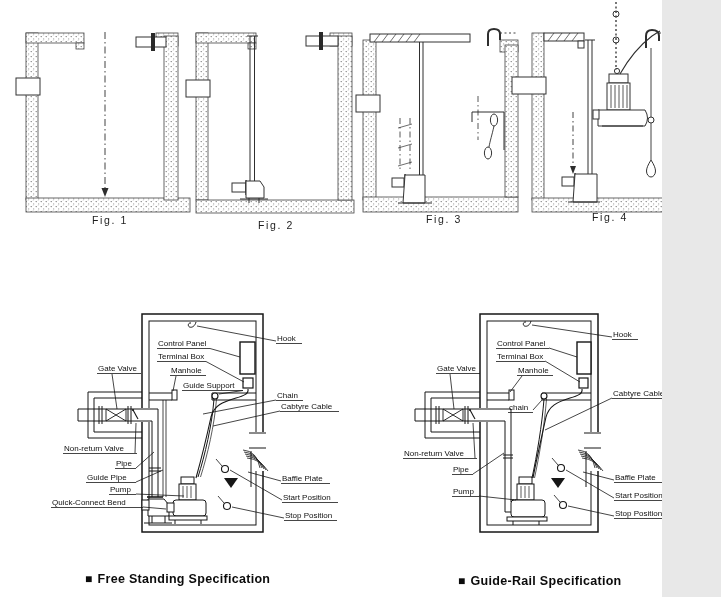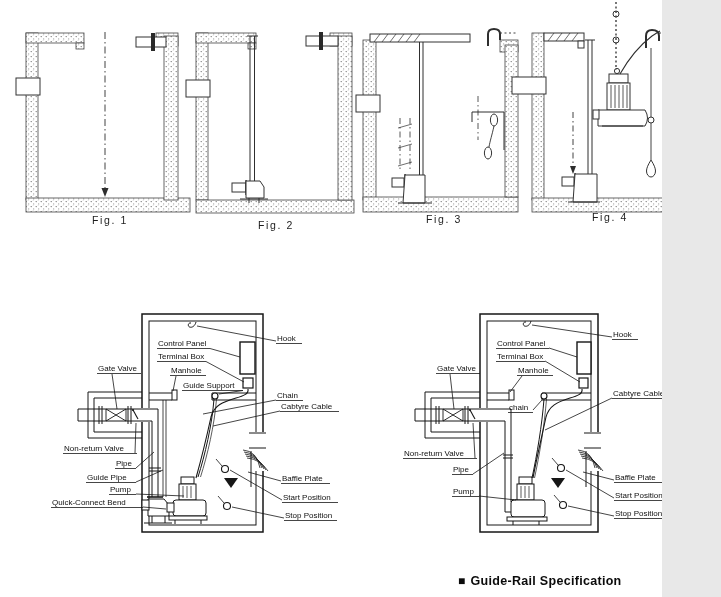--- a/index.html
+++ b/index.html
@@ -471,17 +471,20 @@
         <text class="lbl" x="615" y="498">Start Position</text>
         <path d="M614,500.5 H670 M614,498 L566,470" class="ink" stroke-width="0.8"></path>
       </g>
       <g>
         <text class="lbl" x="615" y="516">Stop Position</text>
         <path d="M614,518.5 H668 M614,516 L568,506" class="ink" stroke-width="0.8"></path>
       </g>
     </g>
   </svg>
 
+  <div class="spec-caption" style="left:85px;top:572px;">
+    <span class="marker">■</span><span>Free Standing Specification</span>
+  </div>
   <div class="spec-caption" style="left:458px;top:574px;">
     <span class="marker">■</span><span>Guide-Rail Specification</span>
   </div>
 
 </div>
 
 </body></html>

